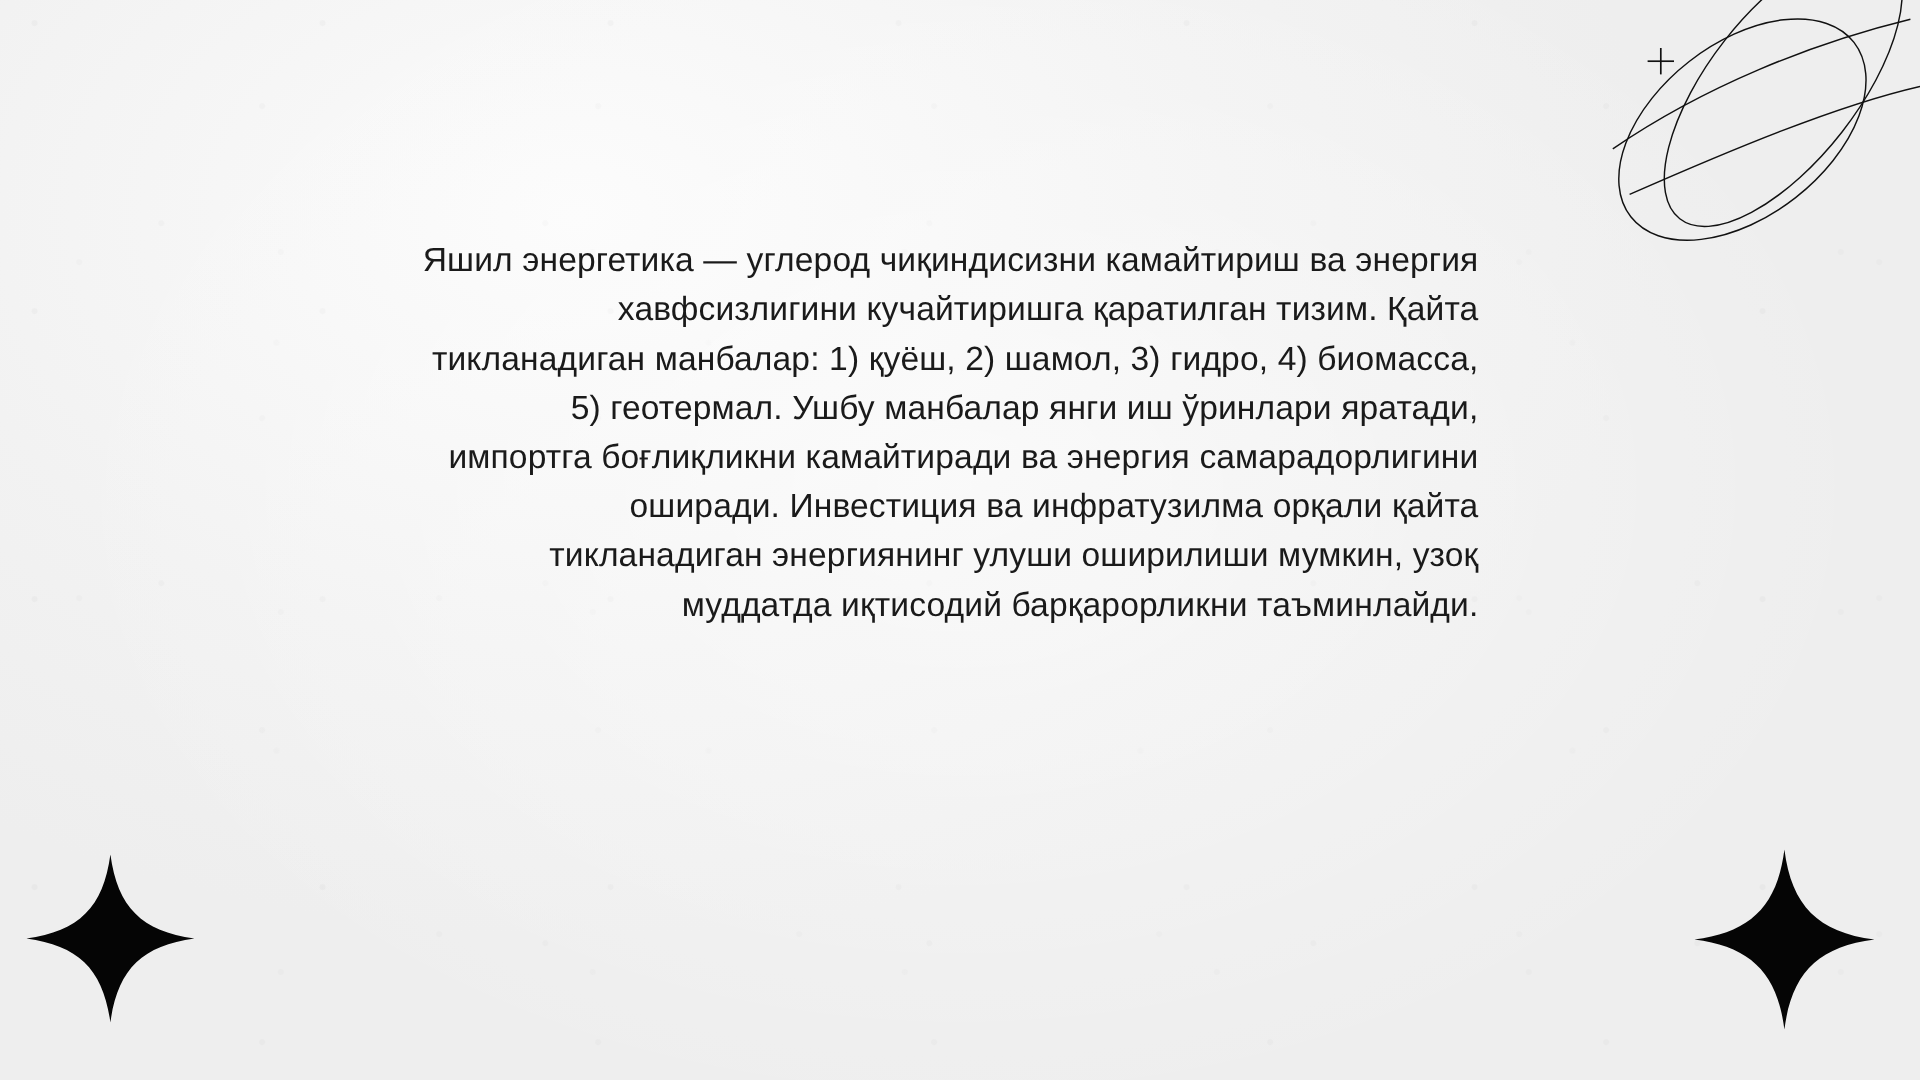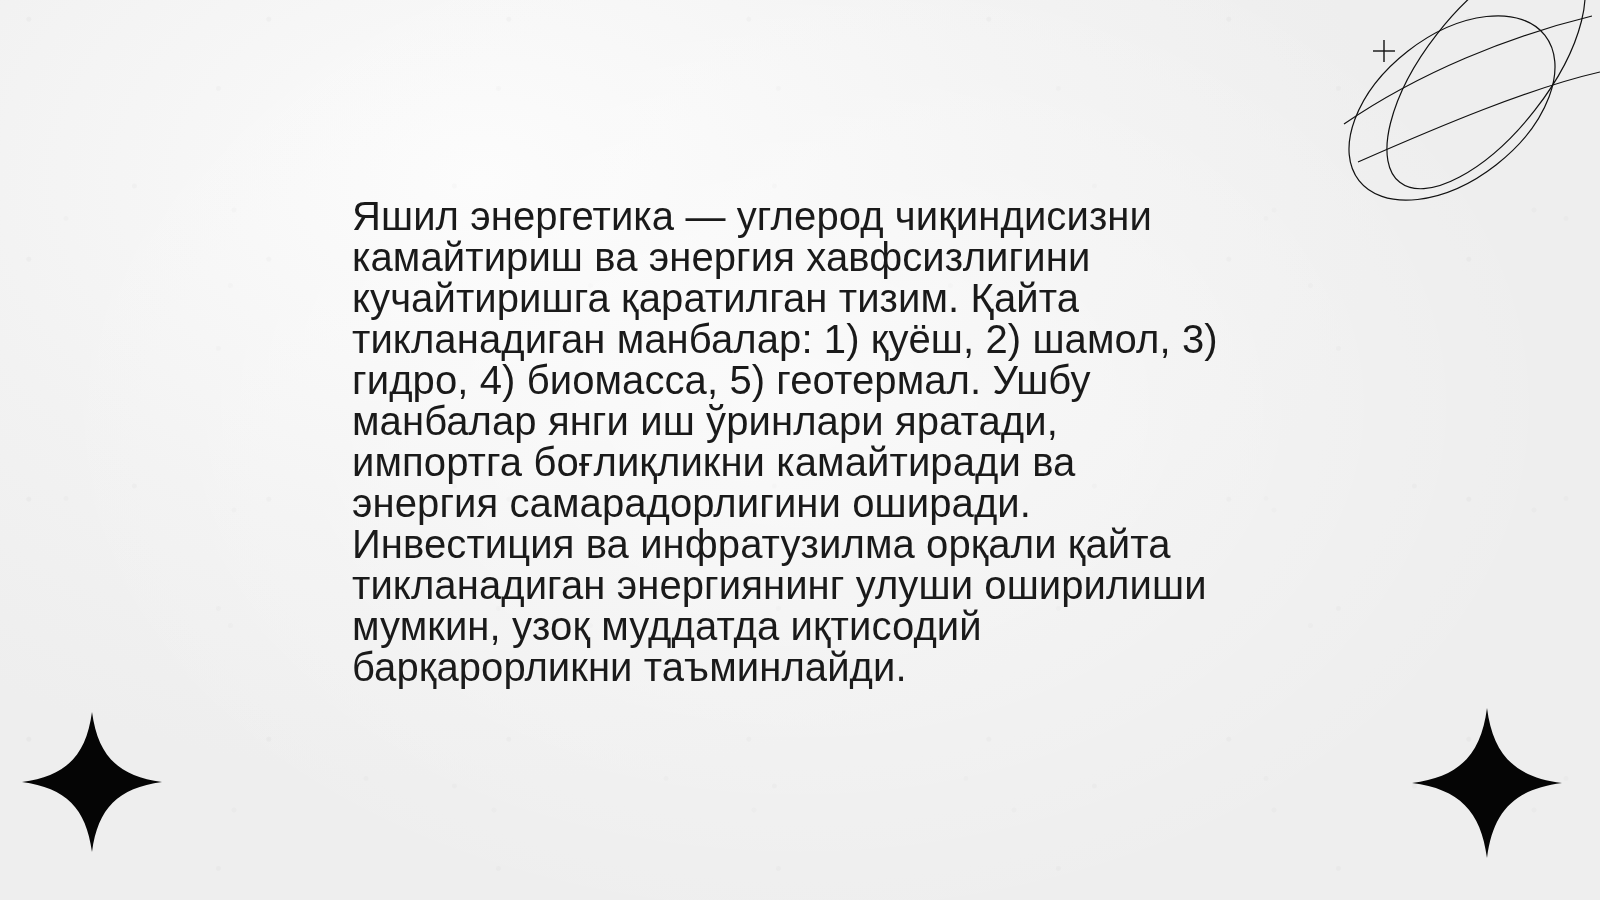--- a/index.html
+++ b/index.html
@@ -41,25 +41,26 @@
     inset: 0;
     background: radial-gradient(ellipse 1100px 760px at 50% 45%, rgba(255,255,255,0.55) 0%, rgba(245,245,245,0.0) 70%);
     pointer-events: none;
   }
 
   .body-text {
     position: absolute;
     left: 352px;
     top: 196px;
     width: 880px;
-    font-size: 40px;
+    font-size: 28px;
     line-height: 41px;
     color: #1a1a1a;
     letter-spacing: 0.1px;
     white-space: pre-wrap;
+    text-align: right;
   }
 
   .orbit-decor {
     position: absolute;
     right: 0px;
     top: -24px;
     width: 300px;
     height: 300px;
     pointer-events: none;
   }

